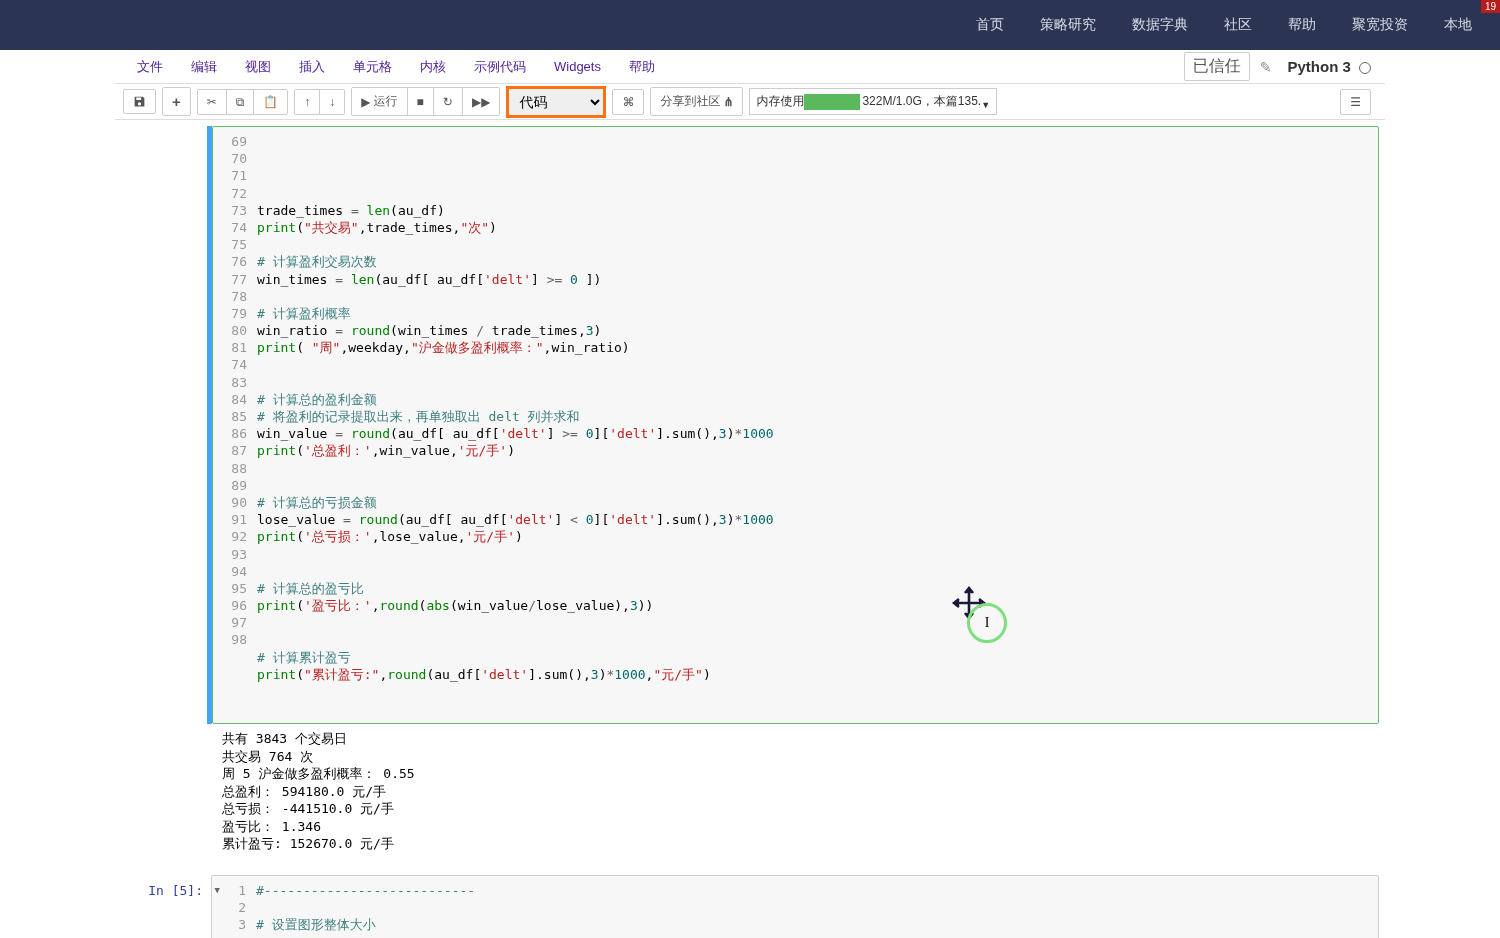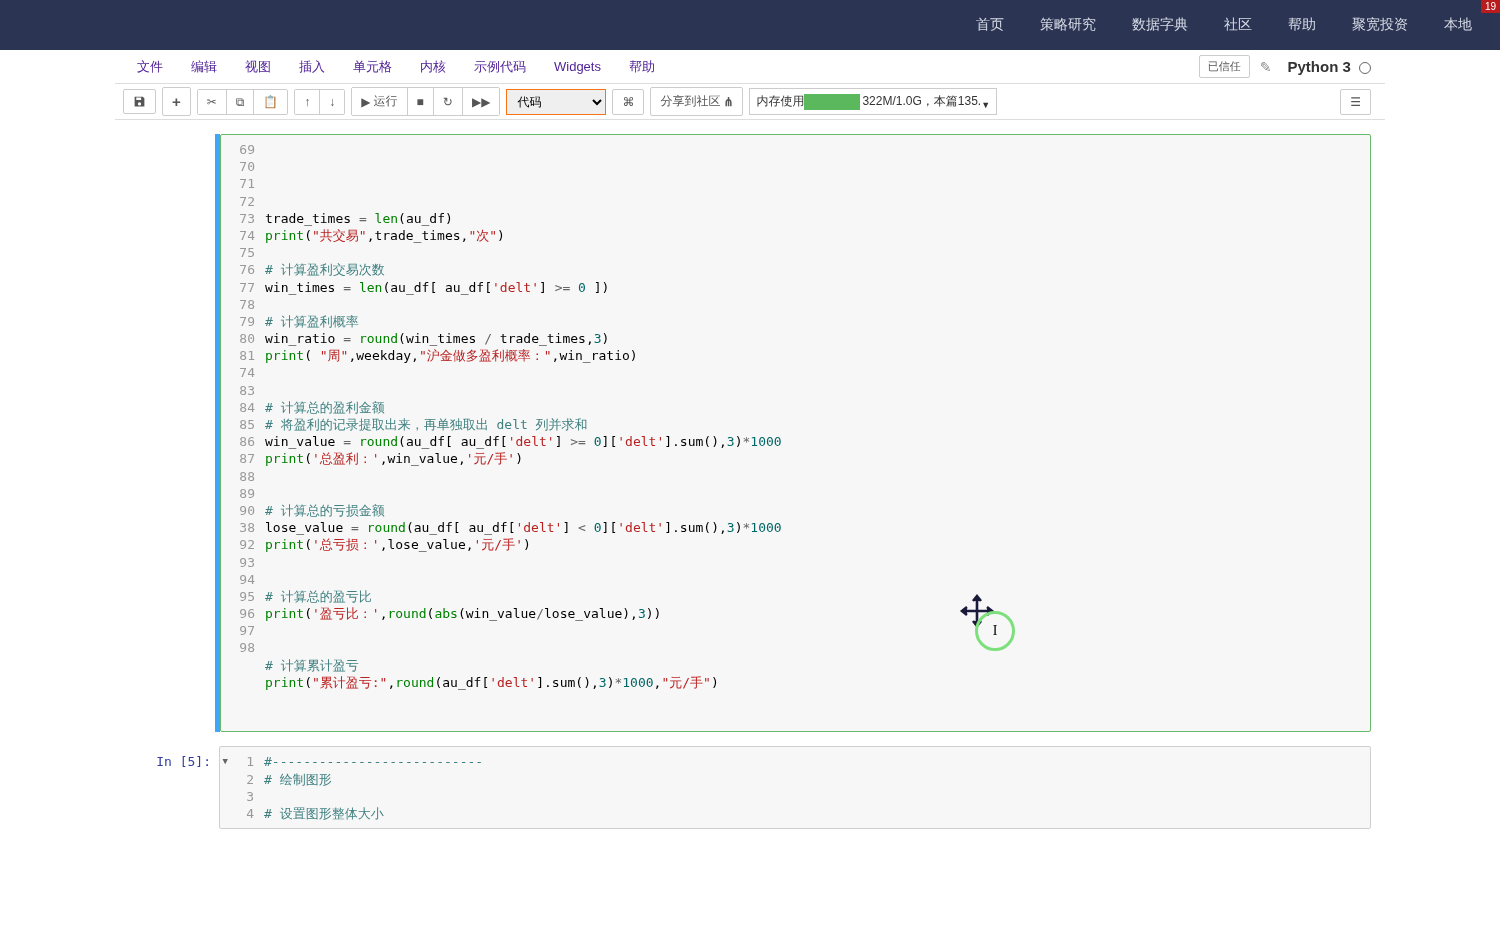--- a/index.html
+++ b/index.html
@@ -3,35 +3,35 @@
 <meta charset="utf-8">
 <style>
 * { margin: 0; padding: 0; box-sizing: border-box; }
 body { font-family: "Helvetica Neue", Helvetica, Arial, sans-serif; font-size: 13px; background: #fff; overflow: hidden; }
 .topnav { background: #2b3452; height: 50px; display: flex; align-items: center; justify-content: flex-end; padding: 0 10px; }
 .topnav a { color: #d8dde8; text-decoration: none; padding: 0 18px; font-size: 14px; }
 .badge-tr { position: absolute; top: 0; right: 0; background: #b91c1c; color: #fff; font-size: 10px; padding: 1px 4px; }
 .menubar { height: 34px; border-bottom: 1px solid #ddd; display: flex; align-items: center; padding: 0 8px; margin: 0 115px; }
 .menubar .menu-item { padding: 6px 14px; font-size: 13px; color: #4c1d95; cursor: pointer; }
 .menubar .spacer { flex: 1; }
-.menubar .trusted { border: 1px solid #ccc; padding: 3px 8px; font-size: 11px; color: #555; border-radius: 2px; }
+.menubar .trusted { border: 1px solid #ccc; padding: 3px 8px; font-size: 16px; color: #555; border-radius: 2px; }
 .menubar .pencil { padding: 0 10px; color: #888; font-size: 14px; }
 .menubar .kernel { font-size: 15px; color: #333; padding: 0 6px; font-weight: bold; }
 .menubar .kstatus { width: 12px; height: 12px; border: 1.5px solid #666; border-radius: 50%; display: inline-block; vertical-align: middle; margin-left: 4px; }
 .toolbar { height: 36px; border-bottom: 1px solid #ddd; display: flex; align-items: center; padding: 2px 8px; margin: 0 115px; gap: 0; }
 .btn-group { display: flex; border: 1px solid #ccc; border-radius: 2px; margin-right: 6px; }
 .tbtn { background: #fff; border: none; border-right: 1px solid #ccc; padding: 5px 9px; font-size: 12px; color: #555; cursor: pointer; display: flex; align-items: center; gap: 3px; min-height: 24px; }
 .tbtn:last-child { border-right: none; }
 .tbtn-single { border: 1px solid #ccc; border-radius: 2px; background: #fff; padding: 5px 9px; font-size: 12px; color: #555; margin-right: 6px; cursor: pointer; display: flex; align-items: center; gap: 3px; }
-select.celltype { border: 1px solid #f97316; padding: 4px 6px; font-size: 12px; margin-right: 6px; min-width: 100px; }
+select.celltype { border: 3px solid #f97316; padding: 4px 6px; font-size: 14px; margin-right: 6px; min-width: 100px; }
 .mem { border: 1px solid #ccc; padding: 4px 6px; font-size: 12px; display: flex; align-items: flex-end; color: #333; }
 .membar { width: 56px; height: 16px; background: #5cb85c; margin-right: 2px; }
 .toolbar .spacer { flex: 1; }
 .notebook { margin: 0 115px; padding: 0 0 40px 0; overflow: auto; height: calc(100vh - 120px); }
-.cell { display: flex; margin: 14px; }
+.cell { display: flex; margin: 6px; }
 .prompt { width: 90px; text-align: right; padding: 8px 8px 0 0; font-family: monospace; font-size: 13px; color: #303F9F; flex-shrink: 0; }
 .prompt.in { color: #303F9F; }
 .input-area { flex: 1; border: 1px solid #cfcfcf; border-radius: 2px; background: #f7f7f7; position: relative; }
 .input-area.selected { border: 1px solid #66bb6a; }
 .input-area.selected::before { content: ""; position: absolute; left: -6px; top: -1px; bottom: -1px; width: 5px; background: #42A5F5; }
 .code-inner { display: flex; font-family: Menlo, Consolas, "DejaVu Sans Mono", monospace; font-size: 13px; line-height: 17.2px; padding: 6px 0; }
 .gutter { width: 44px; text-align: right; color: #999; padding: 0 10px 0 0; user-select: none; }
 .gutter div { height: 17.2px; }
 .codetext { flex: 1; white-space: pre; padding-right: 10px; position: relative; }
 .codetext .l { height: 17.2px; display: block; }
@@ -143,21 +143,21 @@
               <div>81</div>
               <div>74</div>
               <div>83</div>
               <div>84</div>
               <div>85</div>
               <div>86</div>
               <div>87</div>
               <div>88</div>
               <div>89</div>
               <div>90</div>
-              <div>38</div>
+              <div>91</div>
               <div>92</div>
               <div>93</div>
               <div>94</div>
               <div>95</div>
               <div>96</div>
               <div>97</div>
               <div>98</div>
             </div>
           <div class="codetext" id="code1">
             <div class="cursor-overlay">
@@ -165,31 +165,40 @@
                   <g stroke="#1a1a3a" stroke-width="2.6" fill="none">
                     <path d="M18 4 L18 32 M4 18 L32 18"></path>
                     <path d="M14 8 L18 3 L22 8 M14 28 L18 33 L22 28 M8 14 L3 18 L8 22 M28 14 L33 18 L28 22" fill="#1a1a3a"></path>
                   </g>
                 </svg>
             </div>
             <div class="ring-overlay">I</div>
           <span class="l"><span class="c-name">trade_times </span><span class="c-op">=</span><span class="c-name"> </span><span class="c-builtin">len</span><span class="c-name">(au_df)</span></span><span class="l"><span class="c-builtin">print</span><span class="c-name">(</span><span class="c-str">"共交易"</span><span class="c-name">,trade_times,</span><span class="c-str">"次"</span><span class="c-name">)</span></span><span class="l"><span class="c-name"></span></span><span class="l"><span class="c-comment"># 计算盈利交易次数</span></span><span class="l"><span class="c-name">win_times </span><span class="c-op">=</span><span class="c-name"> </span><span class="c-builtin">len</span><span class="c-name">(au_df[ au_df[</span><span class="c-str">'delt'</span><span class="c-name">] </span><span class="c-op">&gt;=</span><span class="c-name"> </span><span class="c-num">0</span><span class="c-name"> ])</span></span><span class="l"><span class="c-name"></span></span><span class="l"><span class="c-comment"># 计算盈利概率</span></span><span class="l"><span class="c-name">win_ratio </span><span class="c-op">=</span><span class="c-name"> </span><span class="c-builtin">round</span><span class="c-name">(win_times </span><span class="c-op">/</span><span class="c-name"> trade_times,</span><span class="c-num">3</span><span class="c-name">)</span></span><span class="l"><span class="c-builtin">print</span><span class="c-name">( </span><span class="c-str">"周"</span><span class="c-name">,weekday,</span><span class="c-str">"沪金做多盈利概率："</span><span class="c-name">,win_ratio)</span></span><span class="l"><span class="c-name"></span></span><span class="l"><span class="c-name"></span></span><span class="l"><span class="c-comment"># 计算总的盈利金额</span></span><span class="l"><span class="c-comment"># 将盈利的记录提取出来，再单独取出 delt 列并求和</span></span><span class="l"><span class="c-name">win_value </span><span class="c-op">=</span><span class="c-name"> </span><span class="c-builtin">round</span><span class="c-name">(au_df[ au_df[</span><span class="c-str">'delt'</span><span class="c-name">] </span><span class="c-op">&gt;=</span><span class="c-name"> </span><span class="c-num">0</span><span class="c-name">][</span><span class="c-str">'delt'</span><span class="c-name">].sum(),</span><span class="c-num">3</span><span class="c-name">)</span><span class="c-op">*</span><span class="c-num">1000</span></span><span class="l"><span class="c-builtin">print</span><span class="c-name">(</span><span class="c-str">'总盈利：'</span><span class="c-name">,win_value,</span><span class="c-str">'元/手'</span><span class="c-name">)</span></span><span class="l"><span class="c-name"></span></span><span class="l"><span class="c-name"></span></span><span class="l"><span class="c-comment"># 计算总的亏损金额</span></span><span class="l"><span class="c-name">lose_value </span><span class="c-op">=</span><span class="c-name"> </span><span class="c-builtin">round</span><span class="c-name">(au_df[ au_df[</span><span class="c-str">'delt'</span><span class="c-name">] </span><span class="c-op">&lt;</span><span class="c-name"> </span><span class="c-num">0</span><span class="c-name">][</span><span class="c-str">'delt'</span><span class="c-name">].sum(),</span><span class="c-num">3</span><span class="c-name">)</span><span class="c-op">*</span><span class="c-num">1000</span></span><span class="l"><span class="c-builtin">print</span><span class="c-name">(</span><span class="c-str">'总亏损：'</span><span class="c-name">,lose_value,</span><span class="c-str">'元/手'</span><span class="c-name">)</span></span><span class="l"><span class="c-name"></span></span><span class="l"><span class="c-name"></span></span><span class="l"><span class="c-comment"># 计算总的盈亏比</span></span><span class="l"><span class="c-builtin">print</span><span class="c-name">(</span><span class="c-str">'盈亏比：'</span><span class="c-name">,</span><span class="c-builtin">round</span><span class="c-name">(</span><span class="c-builtin">abs</span><span class="c-name">(win_value</span><span class="c-op">/</span><span class="c-name">lose_value),</span><span class="c-num">3</span><span class="c-name">))</span></span><span class="l"><span class="c-name"></span></span><span class="l"><span class="c-name"></span></span><span class="l"><span class="c-comment"># 计算累计盈亏</span></span><span class="l"><span class="c-builtin">print</span><span class="c-name">(</span><span class="c-str">"累计盈亏:"</span><span class="c-name">,</span><span class="c-builtin">round</span><span class="c-name">(au_df[</span><span class="c-str">'delt'</span><span class="c-name">].sum(),</span><span class="c-num">3</span><span class="c-name">)</span><span class="c-op">*</span><span class="c-num">1000</span><span class="c-name">,</span><span class="c-str">"元/手"</span><span class="c-name">)</span></span><span class="l"><span class="c-name"></span></span><span class="l"><span class="c-name"></span></span></div>
         </div>
       </div>
+      <div class="cell" style="margin:0">
+        <div class="output-area" id="out1">共有 3843 个交易日
+共交易 764 次
+周 5 沪金做多盈利概率： 0.55
+总盈利： 594180.0 元/手
+总亏损： -441510.0 元/手
+盈亏比： 1.346
+累计盈亏: 152670.0 元/手</div>
+      </div>
     </div>
   </div>
 
   <div class="cell" style="margin-top:8px">
     <div class="prompt in">In [5]:</div>
     <div class="input-area" style="flex:1">
       <div class="code-inner">
         <div class="gutter" id="gutter2">
             <div style="position: relative;">1<span style="position:absolute;right:26px;font-size:9px;color:#666">▼</span></div>
             <div>2</div>
             <div>3</div>
             <div>4</div>
           </div>
-        <div class="codetext" id="code2"><span class="l"><span class="c-comment">#---------------------------</span></span><span class="l"><span class="c-comment"># 绘制图形</span></span><span class="l"><span class="c-name"></span></span><span class="l"><span class="c-comment"># 设置图形整体大小</span></span></div>
+        <div class="codetext" id="code2"><span class="l"><span class="c-comment">#---------------------------</span></span><span class="l"><span class="c-name"></span></span><span class="l"><span class="c-comment"># 设置图形整体大小</span></span></div>
       </div>
     </div>
   </div>
 
 </div>
 
 </body></html>

